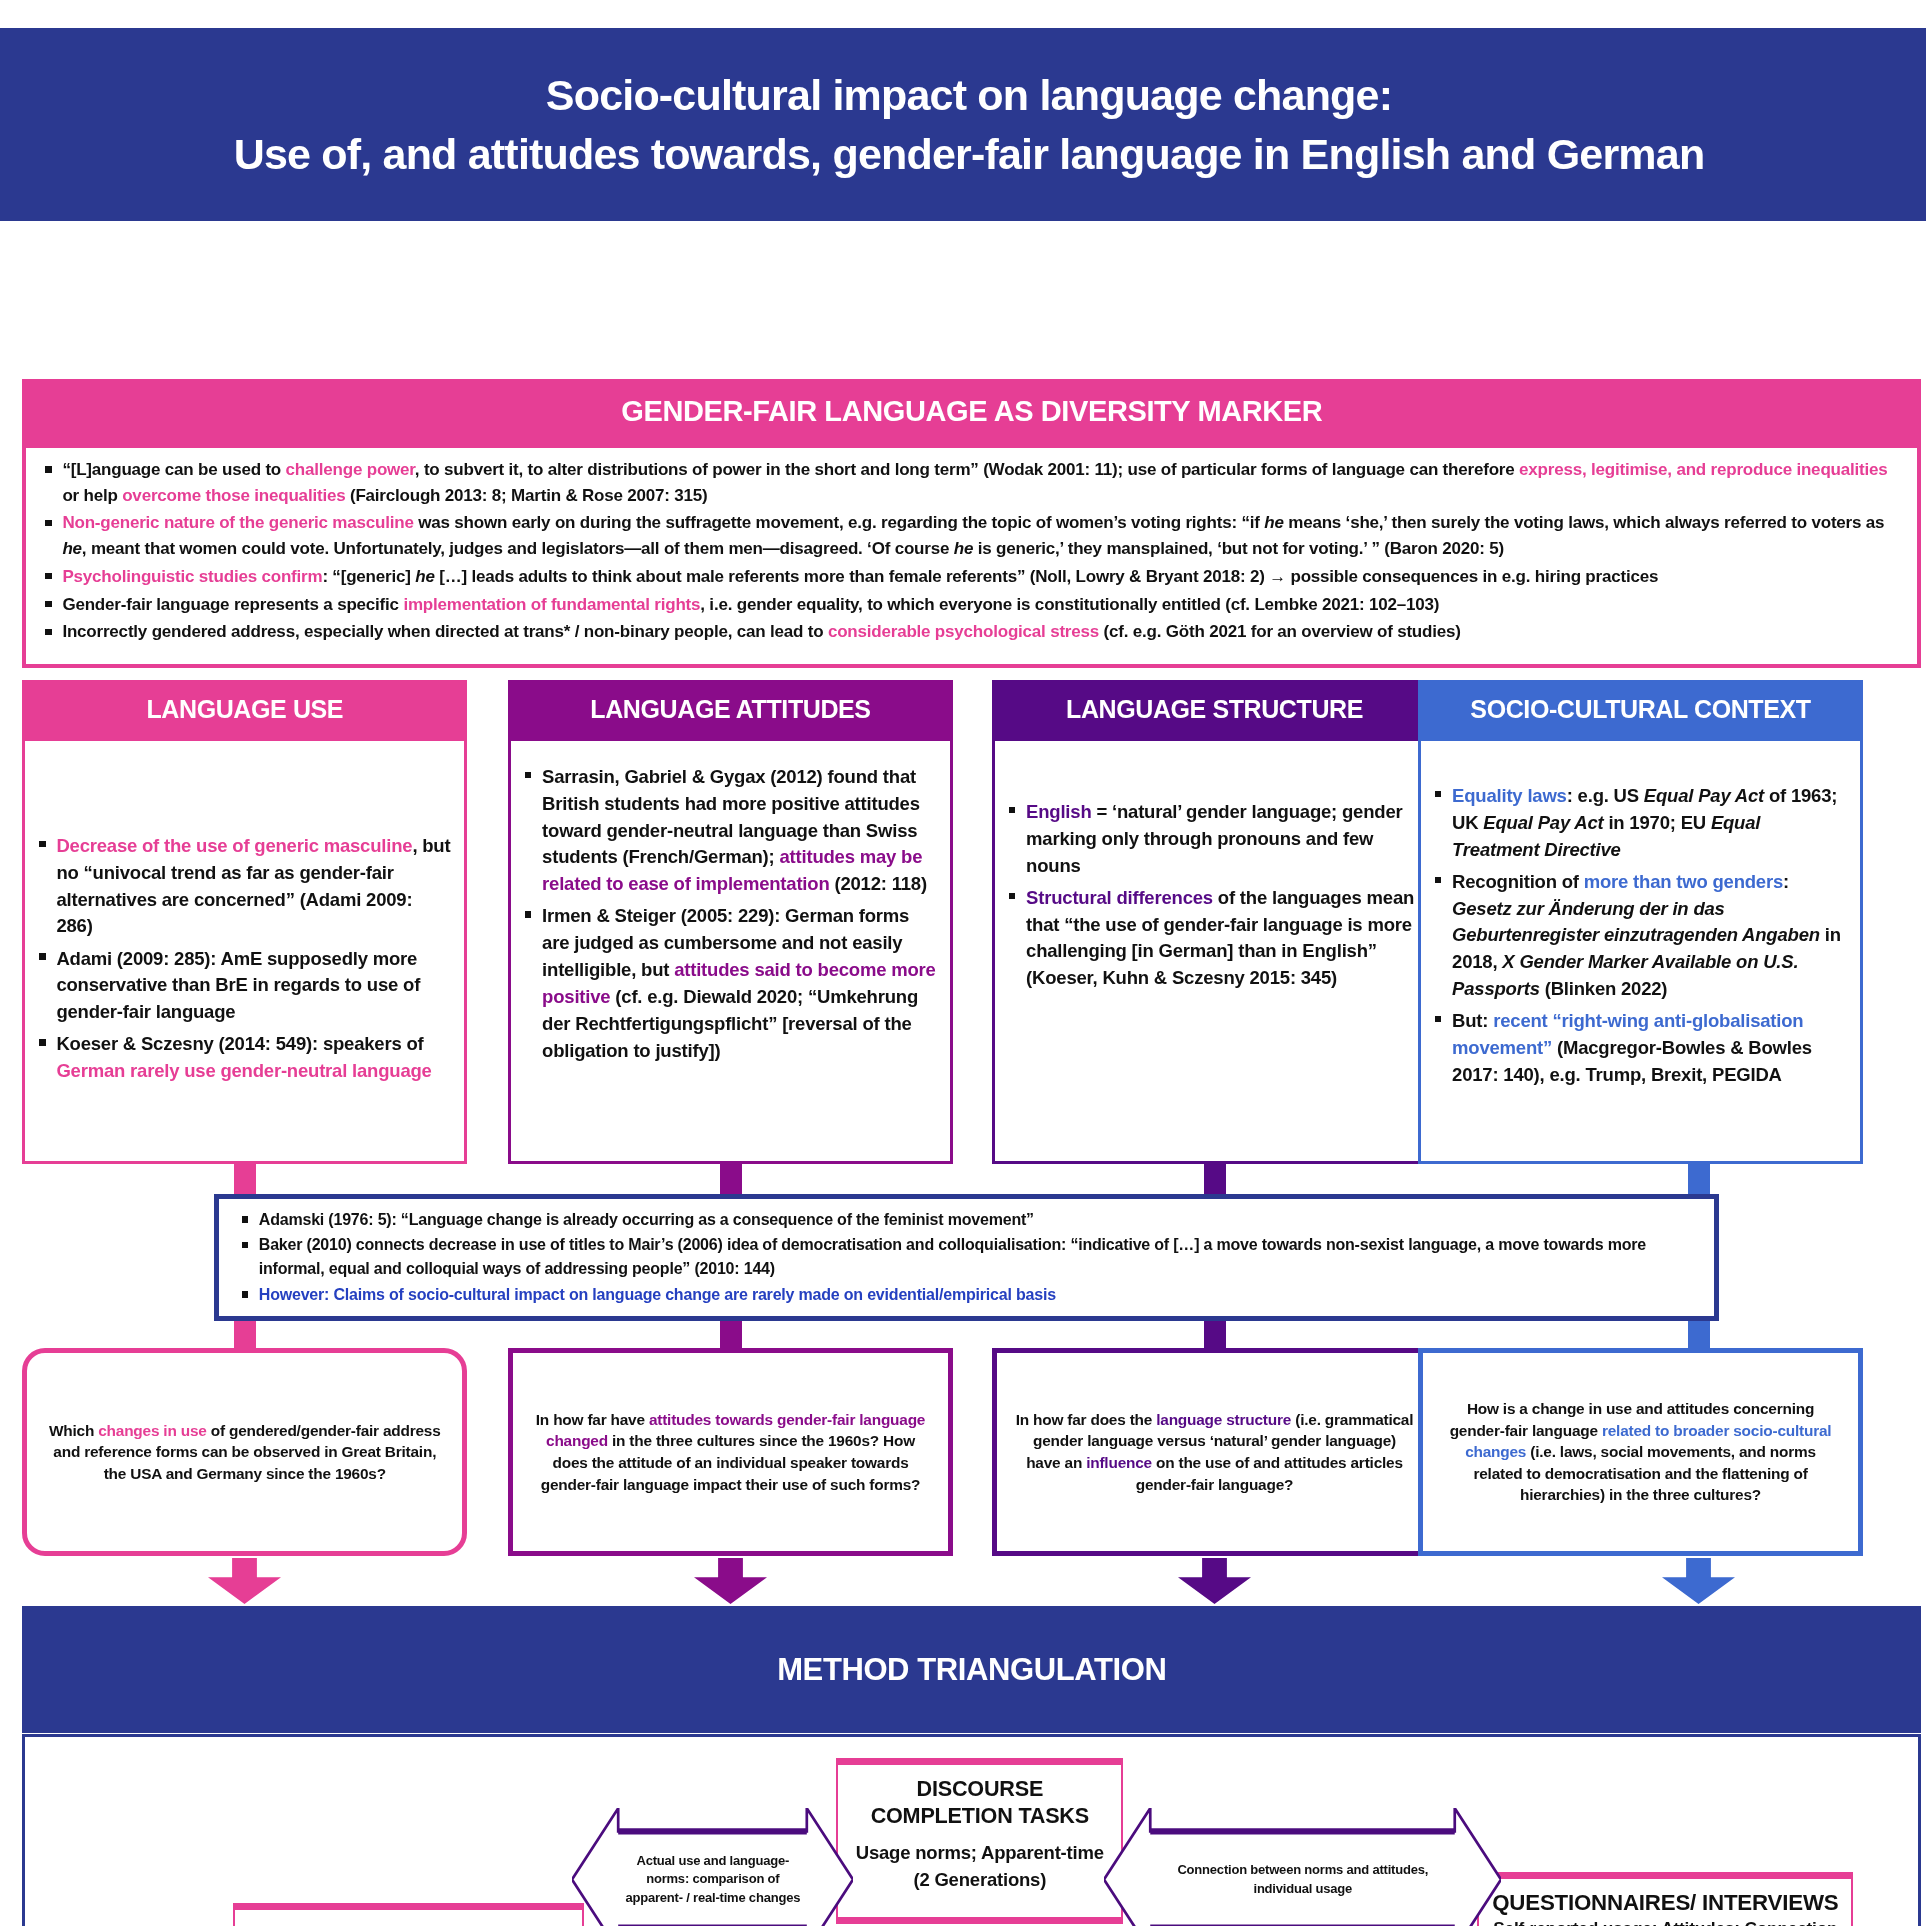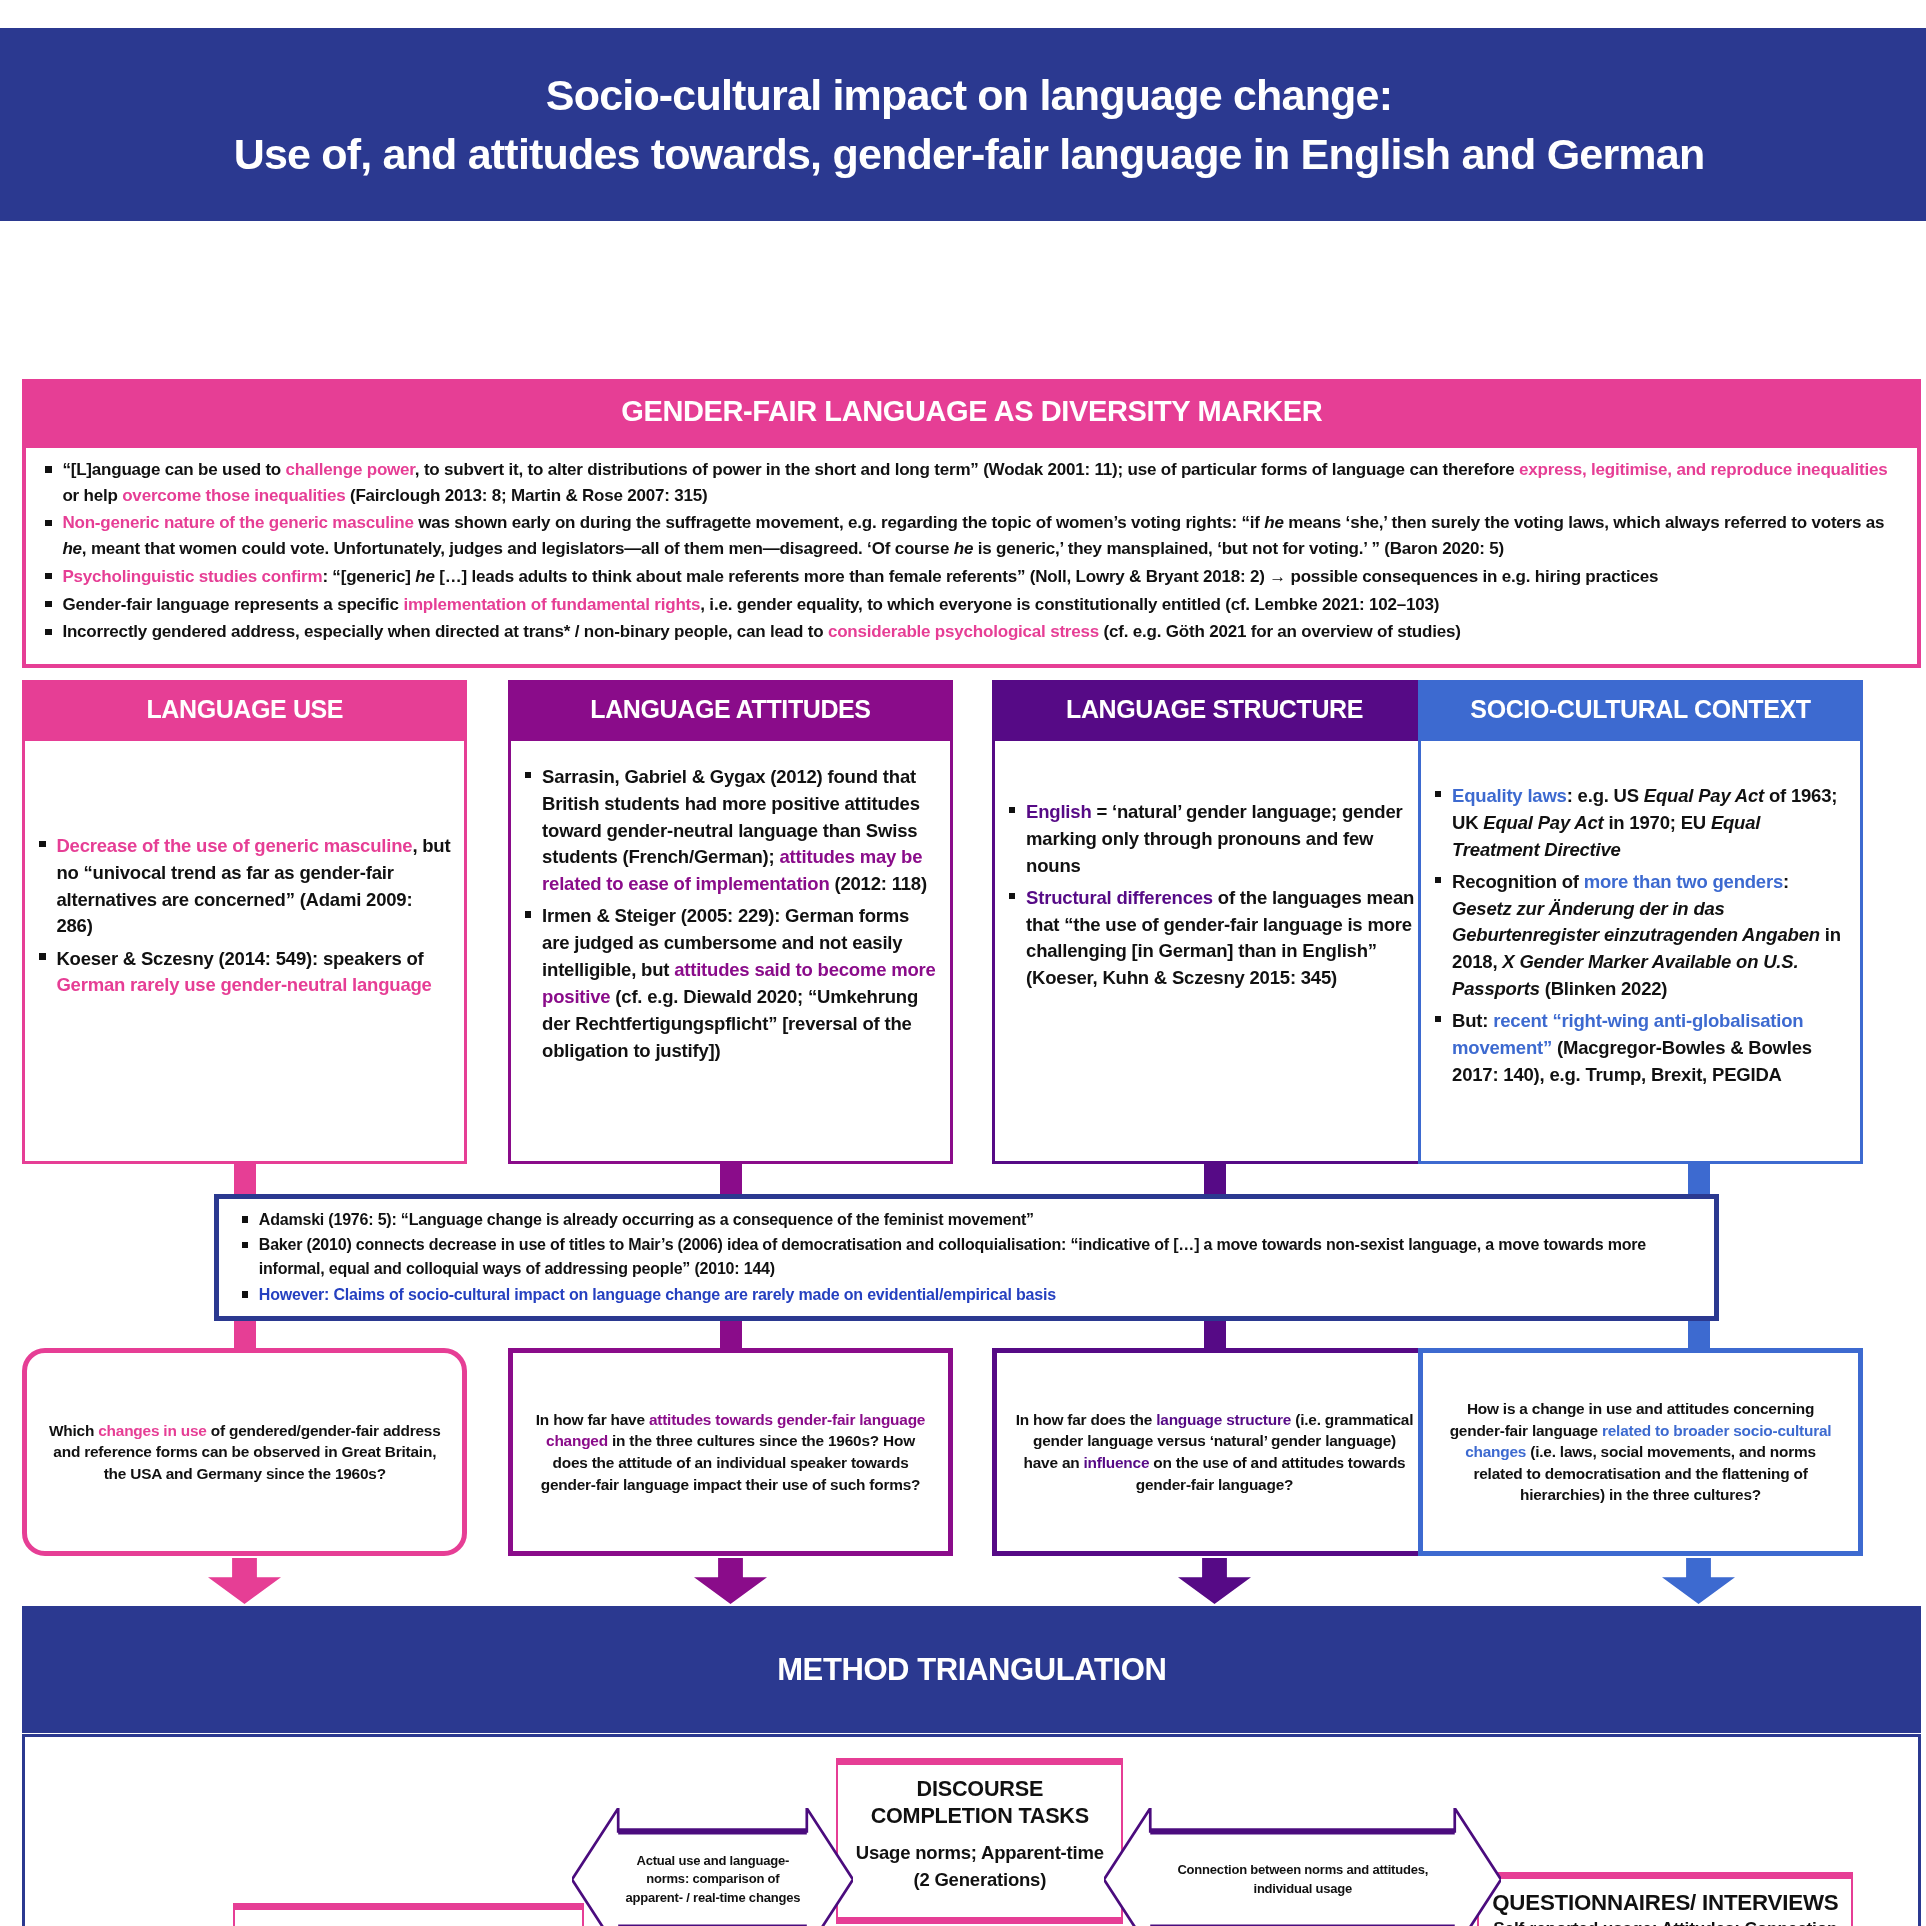--- a/index.html
+++ b/index.html
@@ -214,20 +214,24 @@
   <div class="band-header col-header colx1 c1">LANGUAGE ATTITUDES</div>
   <div class="band-header col-header colx2 c2">LANGUAGE STRUCTURE</div>
   <div class="band-header col-header colx3 c3">SOCIO-CULTURAL CONTEXT</div>
   <div class="col-body colx0 c0 pt0">
       <div class="bullet">
         <span class="marker"></span>
         <span class="btxt"><span class="hl">Decrease of the use of generic masculine</span><span>, but no “univocal trend as far as gender-fair alternatives are concerned” (Adami 2009: 286)</span></span>
       </div>
       <div class="bullet">
         <span class="marker"></span>
+        <span class="btxt"><span>Adami (2009: 285): AmE supposedly more conservative than BrE in regards to use of gender-fair language</span></span>
+      </div>
+      <div class="bullet">
+        <span class="marker"></span>
         <span class="btxt"><span>Koeser &amp; Sczesny (2014: 549): speakers of </span><span class="hl">German rarely use gender-neutral language</span></span>
       </div>
     </div>
   <div class="col-body colx1 c1 pt1">
       <div class="bullet">
         <span class="marker"></span>
         <span class="btxt"><span>Sarrasin, Gabriel &amp; Gygax (2012) found that British students had more positive attitudes toward gender-neutral language than Swiss students (French/German); </span><span class="hl">attitudes may be related to ease of implementation</span><span> (2012: 118)</span></span>
       </div>
       <div class="bullet">
         <span class="marker"></span>
@@ -284,21 +288,21 @@
   <div class="vbar bot" style="left:1204px; background:var(--violet);"></div>
   <div class="vbar bot" style="left:1688px; background:var(--blue);"></div>
 
   <div class="rq colx0 c0" style="border-color:var(--pink);border-radius:23px;">
       <span><span>Which </span><span class="hl">changes in use</span><span> of gendered/gender-fair address and reference forms can be observed in Great Britain, the USA and Germany since the 1960s?</span></span>
     </div>
   <div class="rq colx1 c1" style="border-color:var(--magenta);">
       <span><span>In how far have </span><span class="hl">attitudes towards gender-fair language changed</span><span> in the three cultures since the 1960s? How does the attitude of an individual speaker towards gender-fair language impact their use of such forms?</span></span>
     </div>
   <div class="rq colx2 c2" style="border-color:var(--violet);">
-      <span><span>In how far does the </span><span class="hl">language structure</span><span> (i.e. grammatical gender language versus ‘natural’ gender language) have an </span><span class="hl">influence</span><span> on the use of and attitudes towards gender-fair language?</span></span>
+      <span><span>In how far does the </span><span class="hl">language structure</span><span> (i.e. grammatical gender language versus ‘natural’ gender language) have an </span><span class="hl">influence</span><span> on the use of and attitudes articles gender-fair language?</span></span>
     </div>
   <div class="rq colx3 c3" style="border-color:var(--blue);">
       <span><span>How is a change in use and attitudes concerning gender-fair language </span><span class="hl">related to broader socio-cultural changes</span><span> (i.e. laws, social movements, and norms related to democratisation and the flattening of hierarchies) in the three cultures?</span></span>
     </div>
 
   <div class="down-arrow" style="left:208px;  background:var(--pink);"></div>
   <div class="down-arrow" style="left:694px; background:var(--magenta);"></div>
   <div class="down-arrow" style="left:1178px; background:var(--violet);"></div>
   <div class="down-arrow" style="left:1662px; background:var(--blue);"></div>
 

